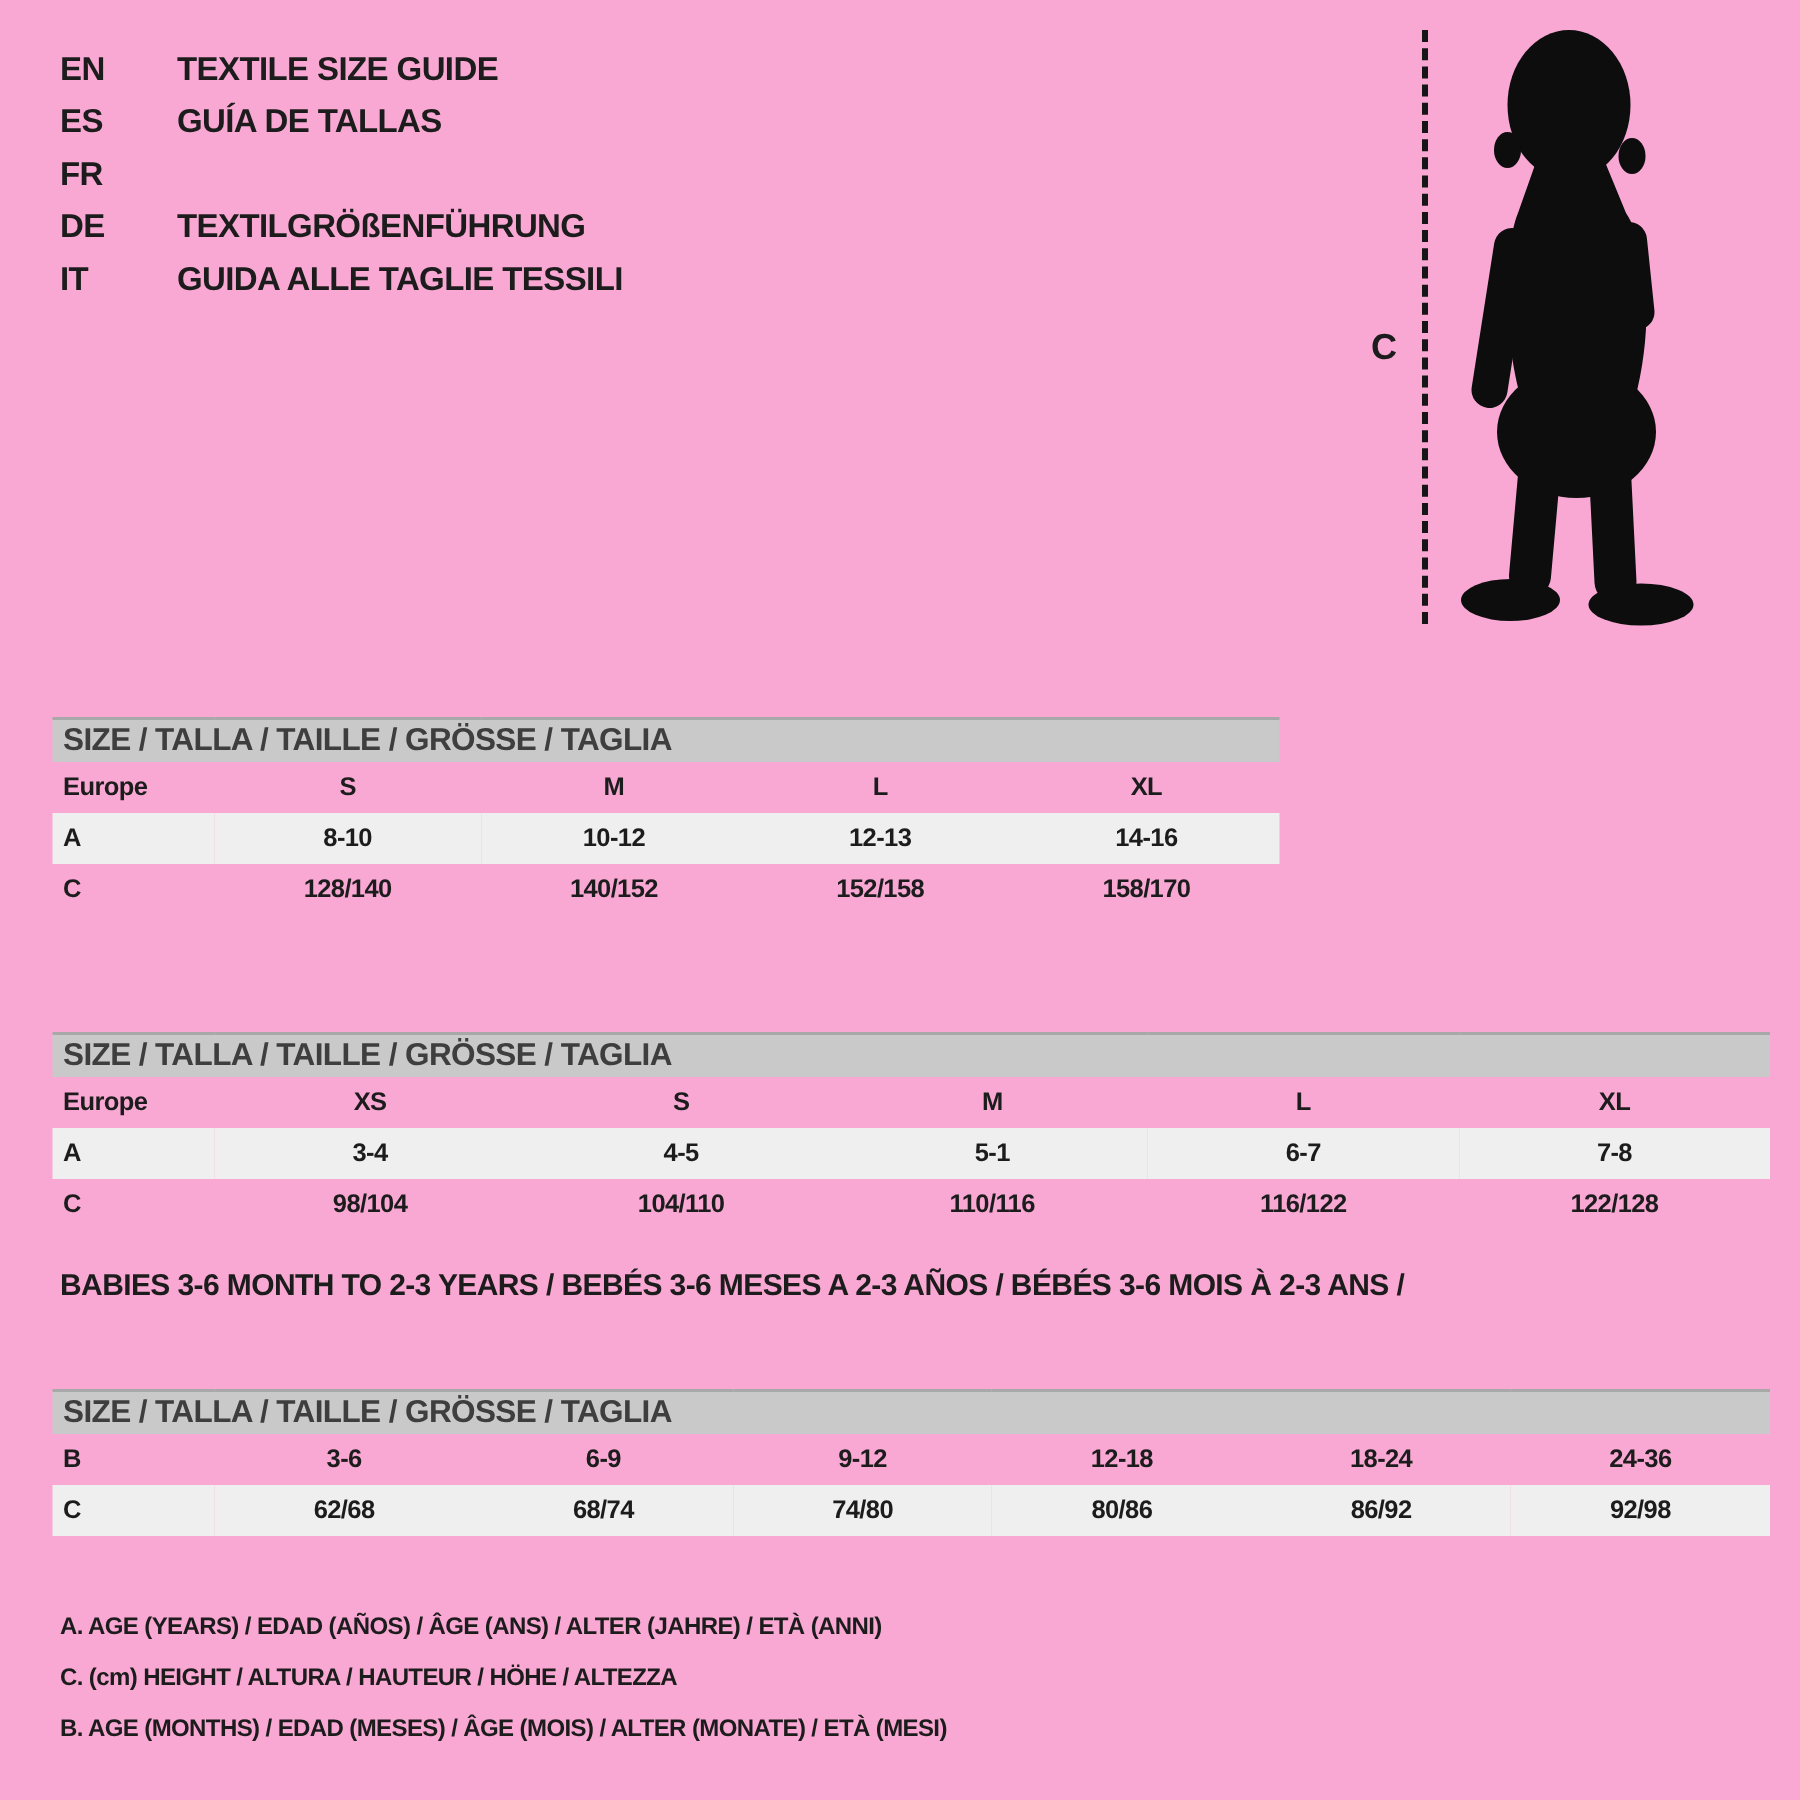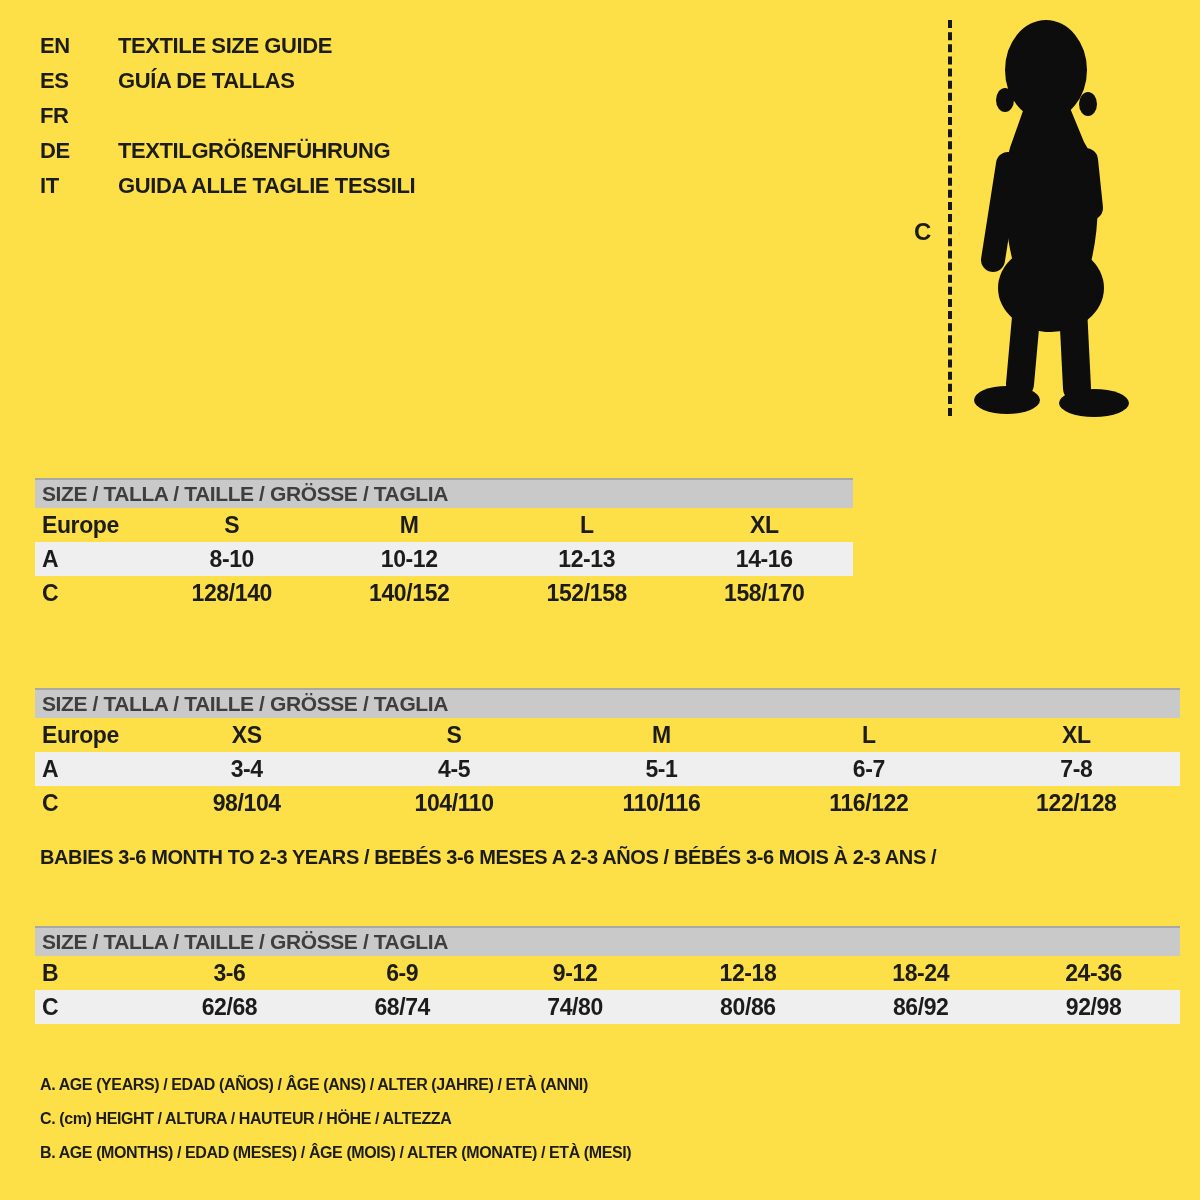--- a/index.html
+++ b/index.html
@@ -1,19 +1,19 @@
 <!DOCTYPE html>
 <html><head>
 <meta charset="utf-8">
 <style>
   html,body{margin:0;padding:0;background:#ffffff;}
   .page{
     position:relative;
     width:1200px;height:1200px;
-    background:#fde047;
+    background:#f9a8d4;
     color:#1c1c1c;
     font-family:"Liberation Sans",sans-serif;
     font-weight:bold;
     letter-spacing:-0.4px;
     overflow:hidden;
   }
   
   .lang-block{position:absolute;left:40px;top:28px;}
   .lang-row{display:flex;height:35px;align-items:center;font-size:22px;}
   .lang-code{width:78px;}
@@ -32,21 +32,21 @@
   .t1{left:35px;top:478px;width:818px;}
   .t2{left:35px;top:688px;width:1145px;}
   .t3{left:35px;top:926px;width:1145px;}
   col.label-col{width:108px;}
   .size-table thead th{
     background:#c9c9c9;color:#3e3e3e;text-align:left;
     font-size:21px;height:28px;padding:0 0 0 7px;
     border-top:2px solid #a8a8a8;font-weight:bold;margin-top:20px;
   }
   .size-table tbody td{
-    height:34px;font-size:23px;text-align:center;font-weight:bold;padding:0;
+    height:34px;font-size:17px;text-align:center;font-weight:bold;padding:0;
   }
   .size-table tbody td.row-label{text-align:left;padding-left:7px;}
   .size-table tbody tr:nth-child(even){background:#efefef;}
   
   .legend{position:absolute;left:40px;top:1068px;}
   .legend-line{font-size:16px;line-height:34px;white-space:nowrap;}
 </style>
 </head>
 <body>
 

